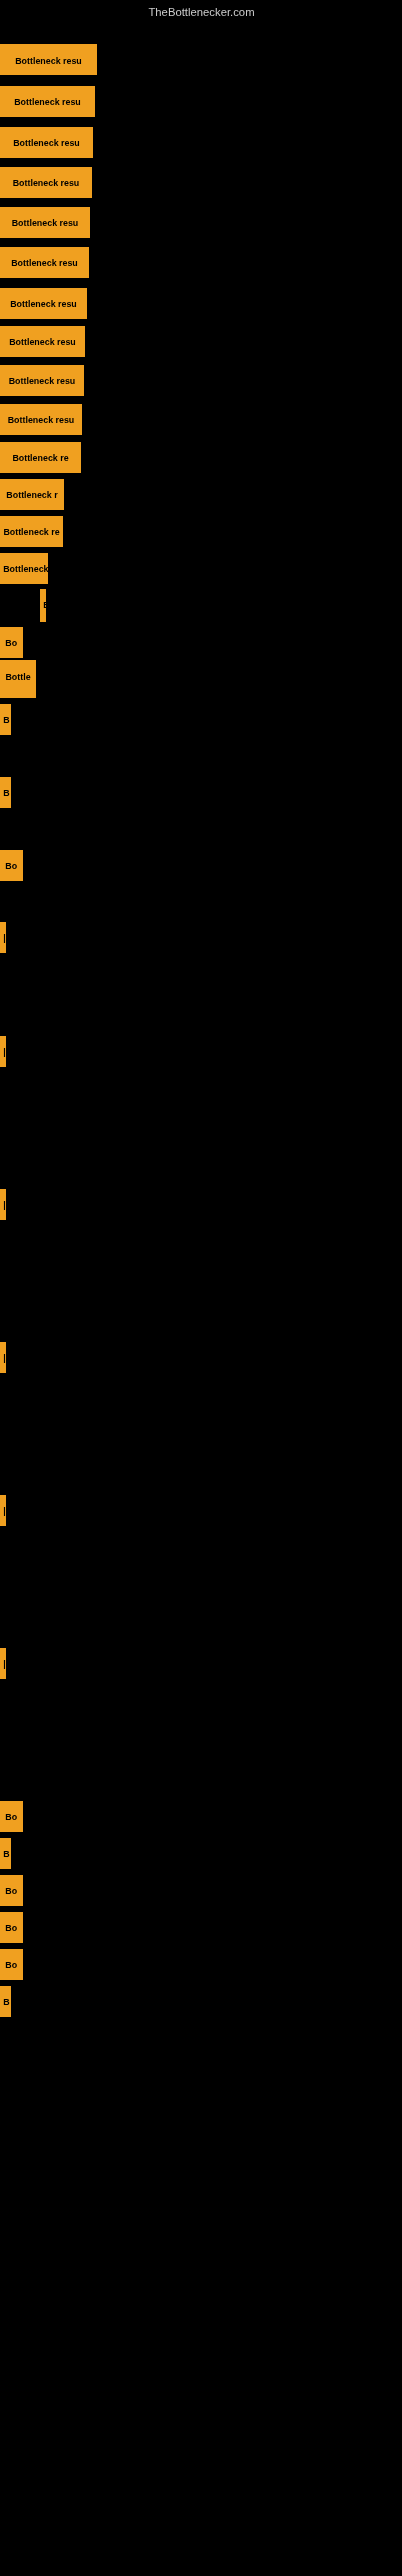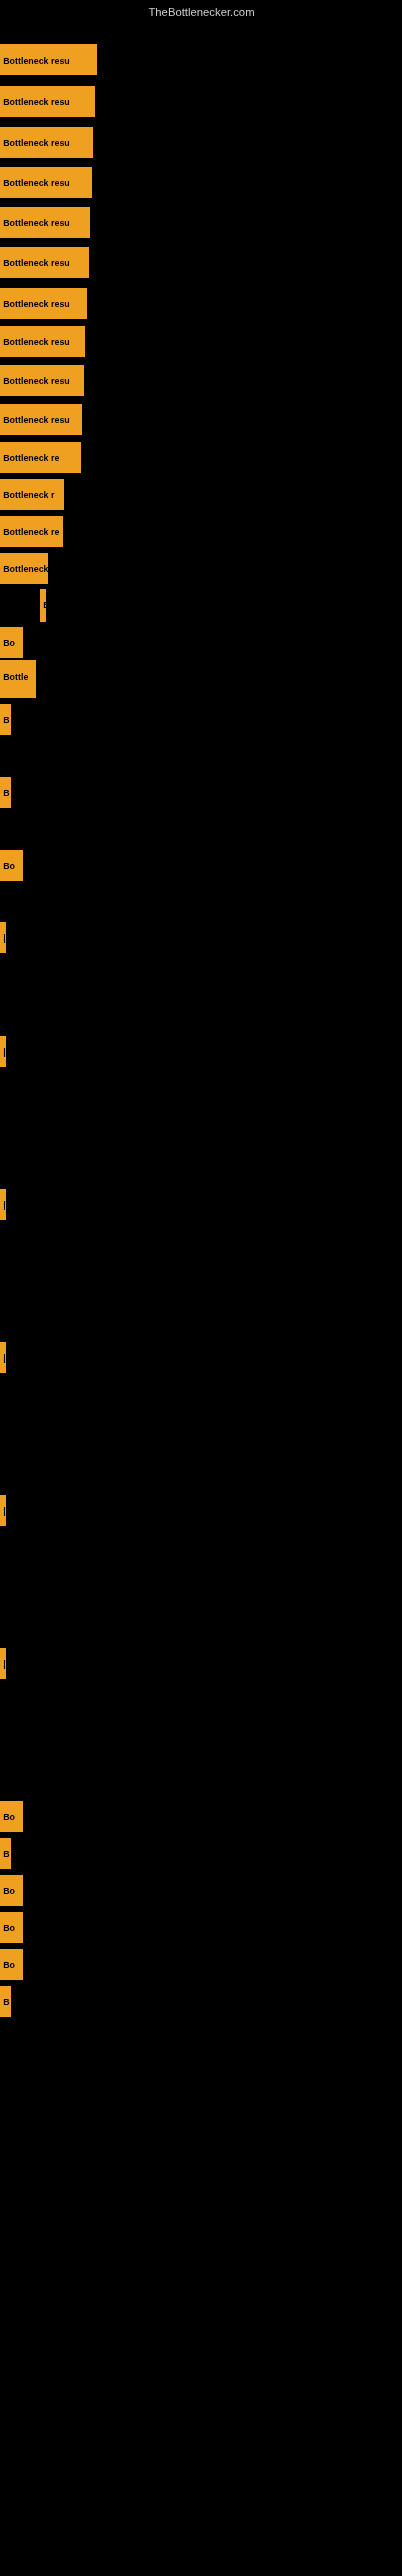--- a/index.html
+++ b/index.html
@@ -14,20 +14,21 @@
       text-align: center;
       color: #ccc;
       font-size: 11.3px;
       padding: 6.4px 0 3.2px 0;
     }
     .bar-container {
       position: absolute;
       left: 0;
       display: flex;
       align-items: center;
+      text-align: center;
     }
     .bar-label {
       background: #f0a020;
       color: #000;
       font-size: 8.9px;
       font-weight: bold;
       padding: 1.6px 3.2px;
       white-space: nowrap;
       overflow: hidden;
     }

